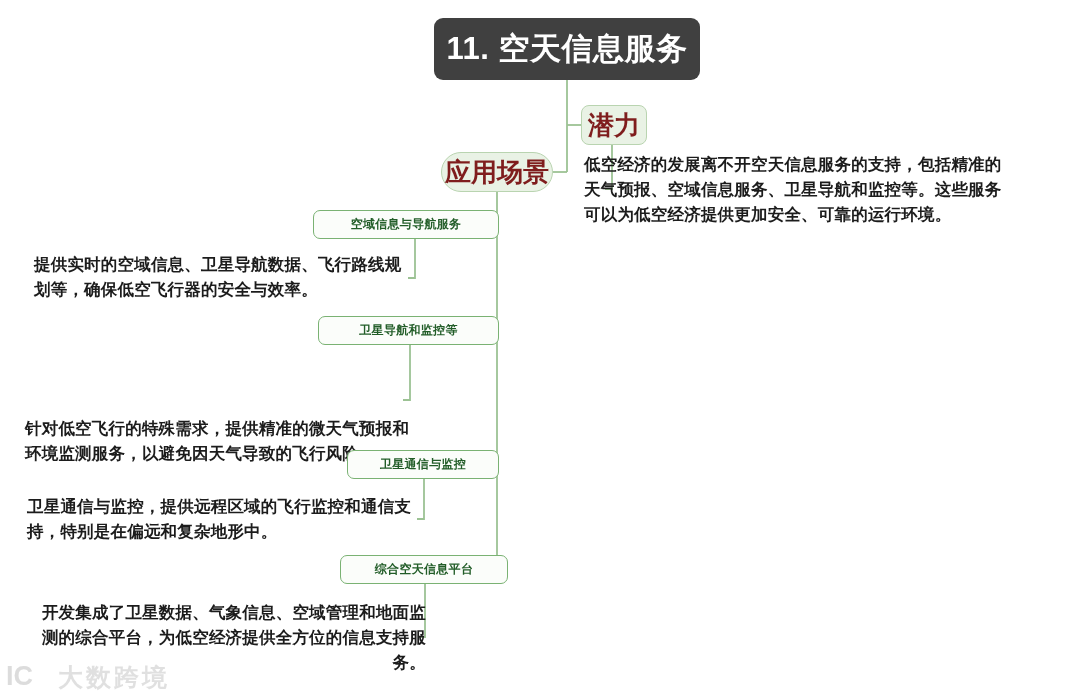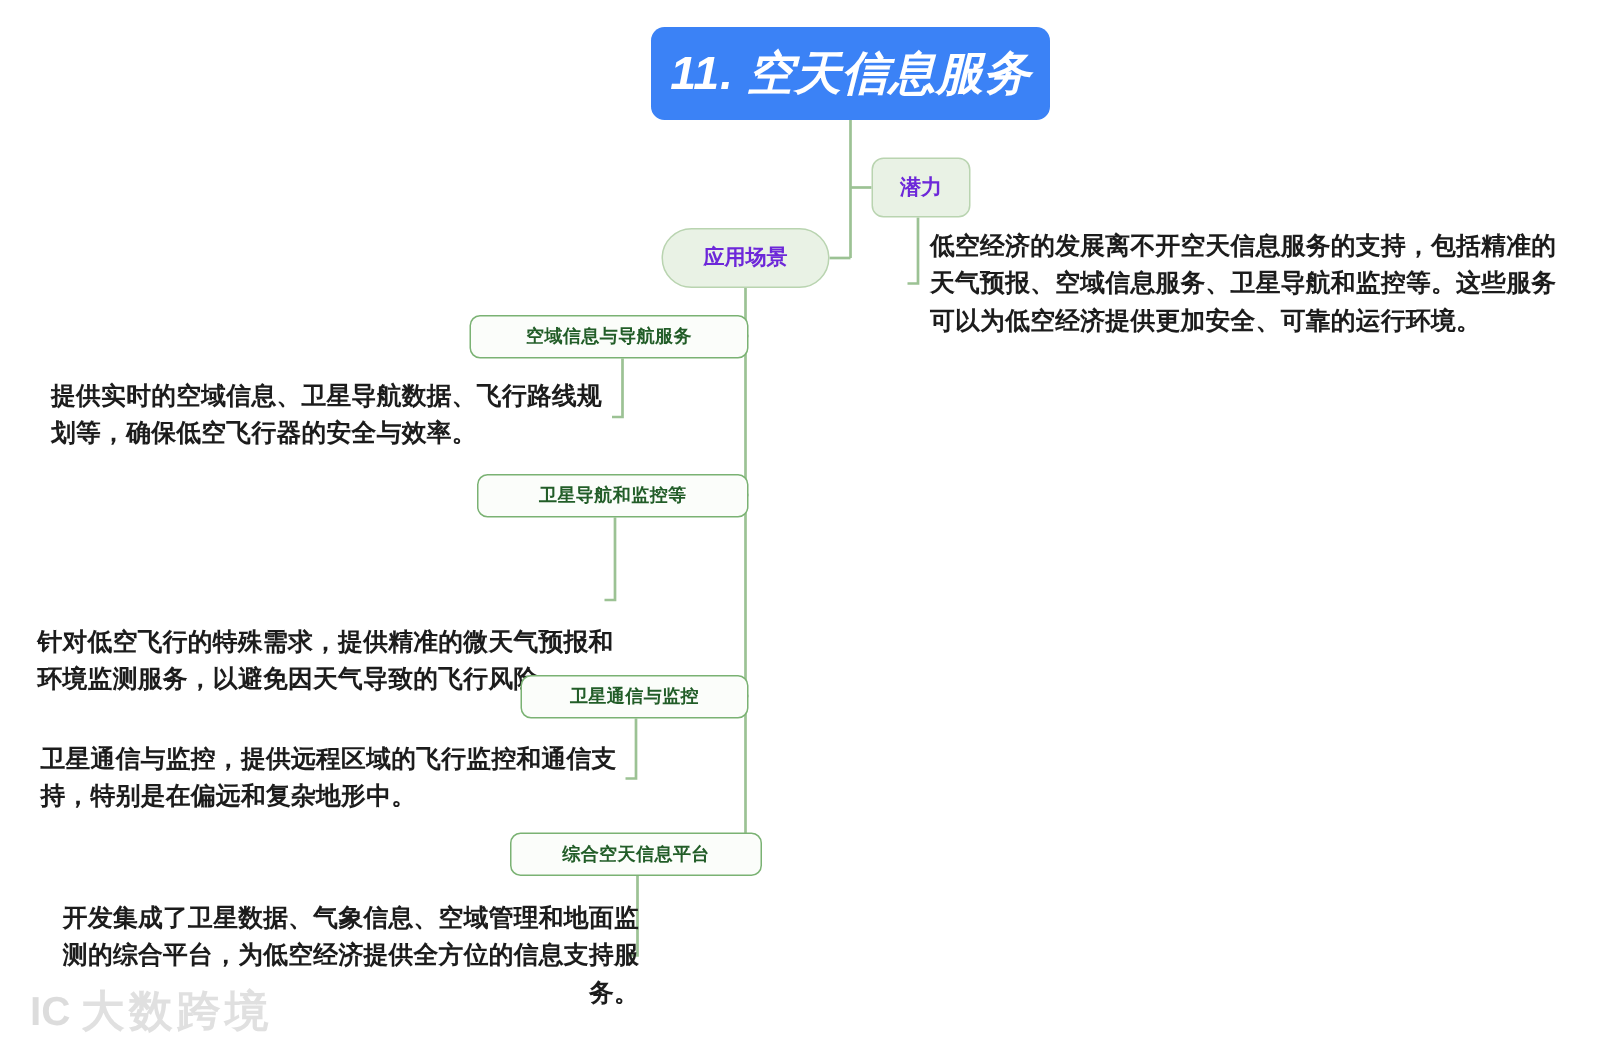--- a/index.html
+++ b/index.html
@@ -18,40 +18,39 @@
   #canvas { position: absolute; inset: 0; }
 
   
   #wires { position: absolute; left: 0; top: 0; width: 1080px; height: 696px; }
 
   
   .root-node {
     position: absolute;
     left: 434px; top: 18px;
     width: 266px; height: 62px;
-    background: #3b82f6;
+    background: #404040;
     border-radius: 9px;
     display: flex; align-items: center; justify-content: center;
     color: #ffffff;
     font-size: 31px;
     font-weight: bold;
     letter-spacing: 0.5px;
     z-index: 3;
-    font-style: italic;
   }
 
   
   .l1-node {
     position: absolute;
     background: #e9f2e5;
     border: 1.4px solid #b9d4b0;
     border-radius: 8px;
     display: flex; align-items: center; justify-content: center;
-    color: #6d28d9;
-    font-size: 14px;
+    color: #7f1d1d;
+    font-size: 26px;
     font-weight: bold;
     z-index: 3;
   }
   #node-qianli   { left: 581px; top: 105px; width: 66px;  height: 40px; }
   #node-changjing{ left: 441px; top: 152px; width: 112px; height: 40px; border-radius: 20px; }
 
   
   .l2-node {
     position: absolute;
     background: #fbfdfa;
@@ -73,43 +72,43 @@
   .body-text {
     position: absolute;
     color: #1c1c1c;
     font-size: 16.5px;
     font-weight: bold;
     line-height: 25px;
     letter-spacing: 0.2px;
     z-index: 2;
     white-space: pre-line;
   }
-  #text-qianli  { left: 620px; top: 152px; width: 432px; }
+  #text-qianli  { left: 584px; top: 152px; width: 432px; }
   #text-kongyu  { left:  34px; top: 252px; width: 380px; }
   #text-tianqi  { left:  25px; top: 373px; width: 385px; margin-top: 43px; }
   #text-weixing { left:  27px; top: 494px; width: 400px; }
   #text-zonghe  { left:  26px; top: 600px; width: 400px; text-align: right; }
 
   
   .watermark {
     position: absolute;
-    left: 20px; bottom: 6px;
-    display: flex; align-items: flex-start; gap: 7px;
+    left: 6px; bottom: 6px;
+    display: flex; align-items: flex-end; gap: 25px;
     opacity: 0.30;
     z-index: 4;
     pointer-events: none;
   }
   .watermark .wm-mark {
     font-size: 27px;
     color: #8d8d8d;
     font-weight: bold;
     line-height: 1;
   }
   .watermark .wm-text {
-    font-size: 29px;
+    font-size: 25px;
     color: #9a9a9a;
     font-weight: bold;
     letter-spacing: 3px;
     line-height: 1;
   }
 </style>
 </head>
 <body>
 
 <div id="canvas">

